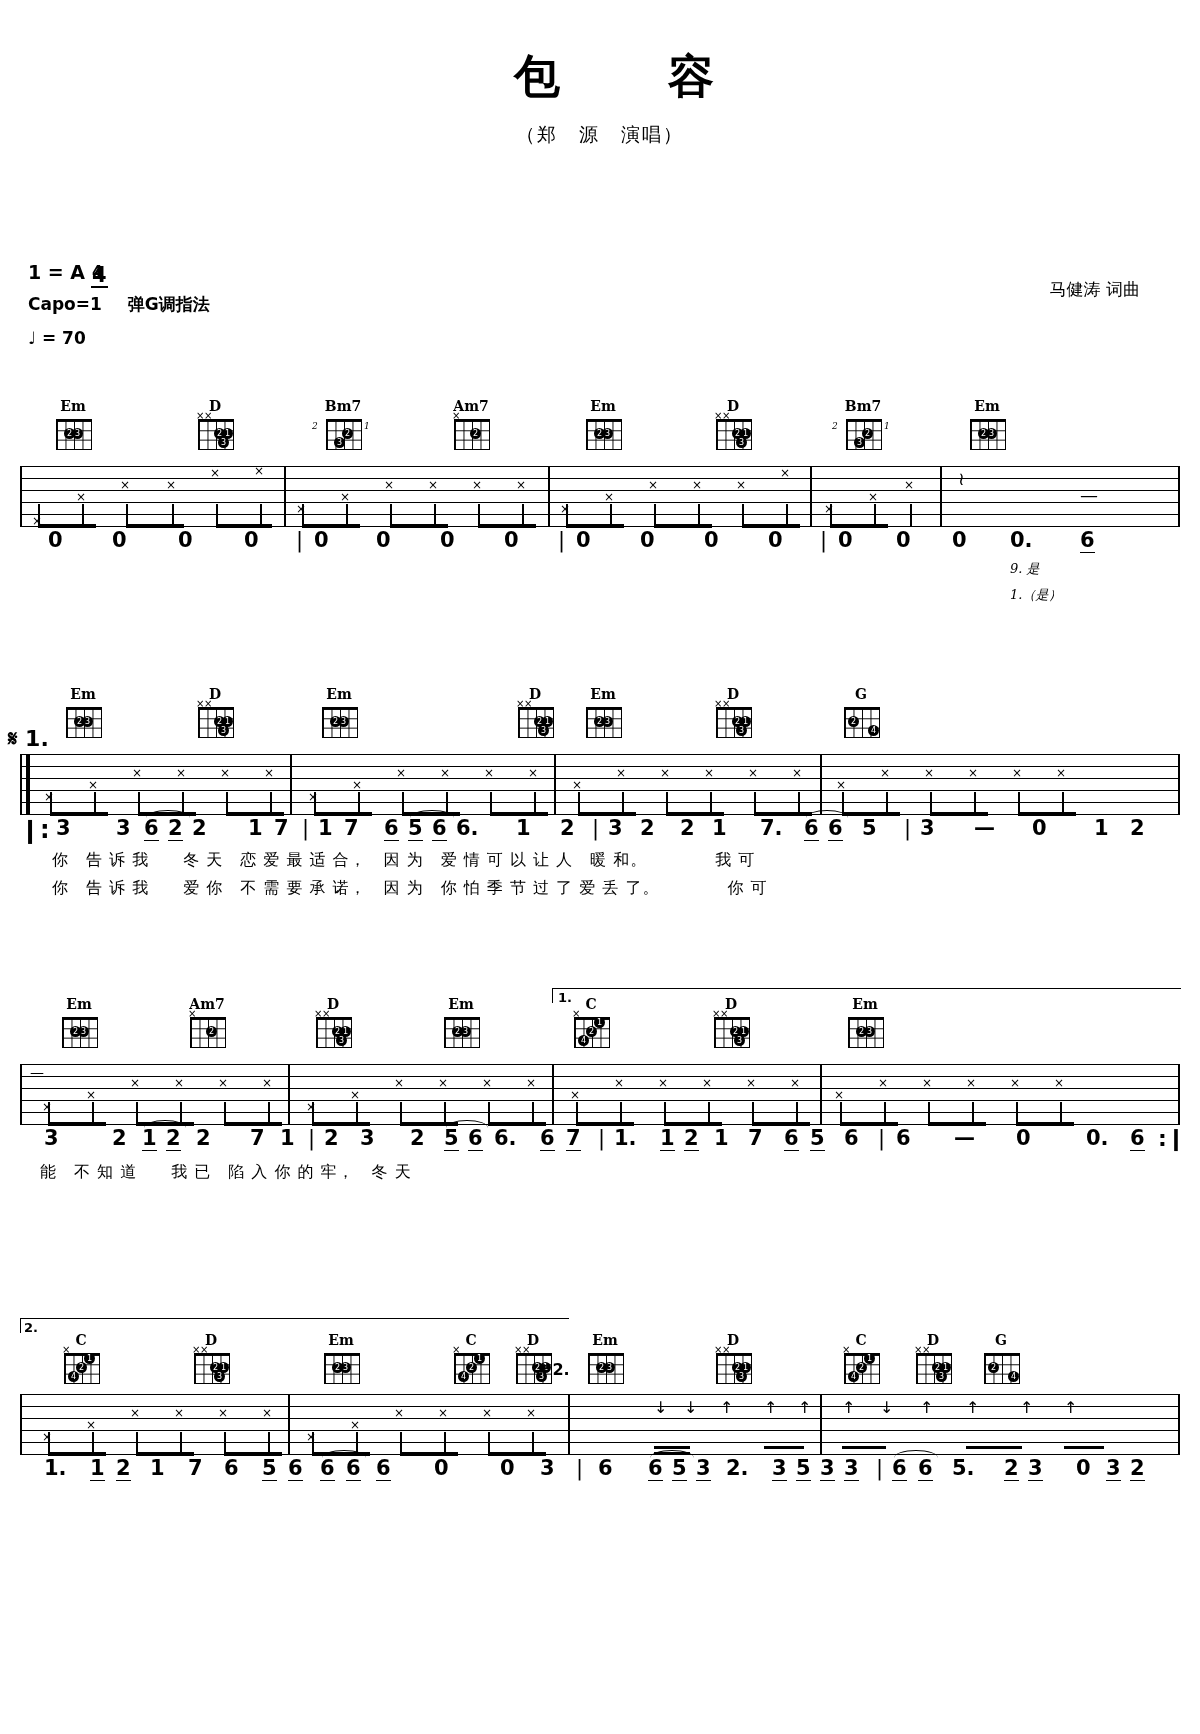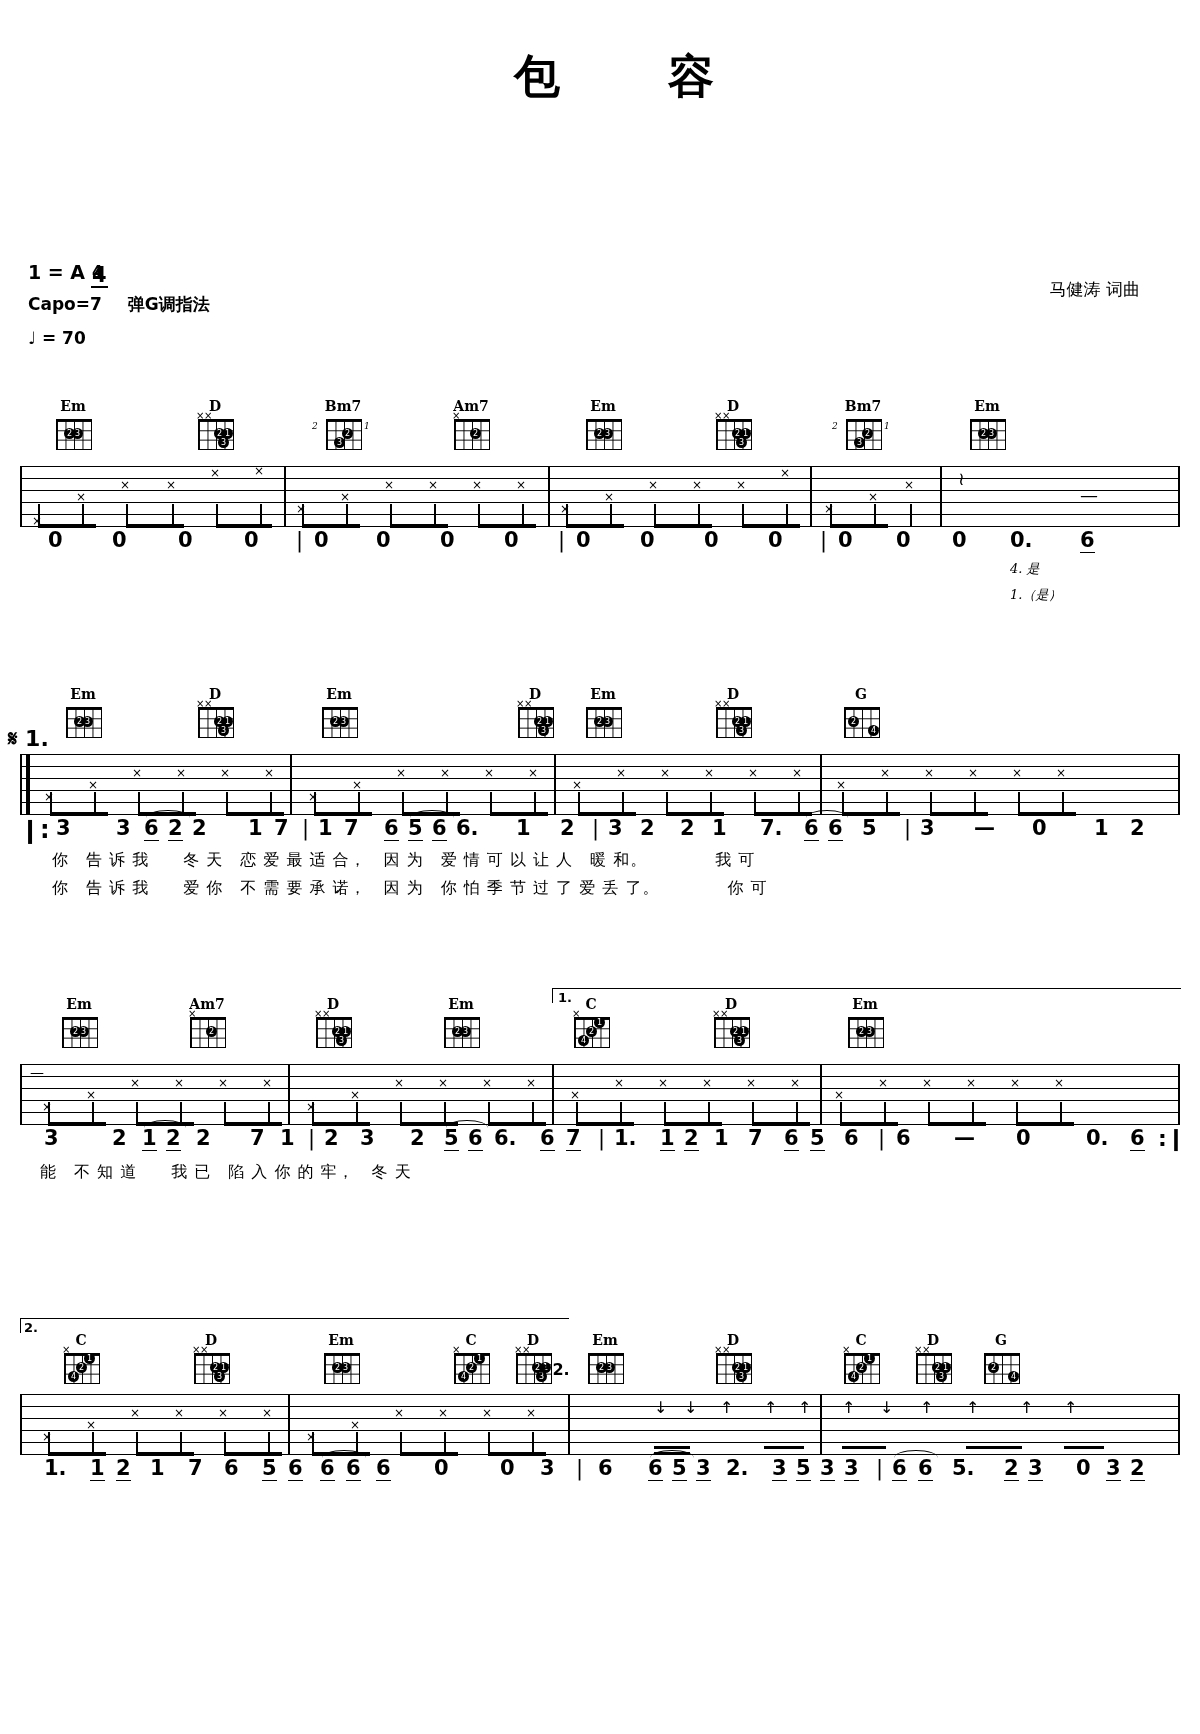--- a/index.html
+++ b/index.html
@@ -67,32 +67,33 @@
   .repeatsign{position:absolute;font-size:22px;font-weight:bold;font-family:"DejaVu Sans", sans-serif;}
   .bracket{position:absolute;border-top:1.5px solid #000;border-left:1.5px solid #000;height:14px;}
   .brlabel{position:absolute;font-size:13px;font-weight:bold;font-family:"DejaVu Sans", sans-serif;}
 </style>
 </head>
 <body>
 
 <div class="sheet">
 
   <div class="title">包 容</div>
+  <div class="subtitle">（郑　源　演唱）</div>
   <div class="composer">马健涛 词曲</div>
 
   <div class="keyblock">
     <div class="keyline1">
       <span>1 = A</span>
       <span class="frac">
         <span class="num">4</span>
         <span class="den">4</span>
       </span>
     </div>
     <div class="keyline2">
-      <span>Capo=7</span>
+      <span>Capo=1</span>
       <span class="sp"></span>
       <span>弹G调指法</span>
     </div>
     <div class="keyline3">♩ = 70</div>
   </div>
 
   <div class="system" id="sys1" style="top:352px;">
     <div class="chordrow">
 
       <div class="chord" style="left:30px;top:0;">
@@ -256,21 +257,21 @@
       <div class="num" style="left:684px;">0</div>
       <div class="num" style="left:748px;">0</div>
       <div class="num" style="left:800px;font-weight:normal;">|</div>
       <div class="num" style="left:818px;">0</div>
       <div class="num" style="left:876px;">0</div>
       <div class="num" style="left:932px;">0</div>
       <div class="num" style="left:990px;">0.</div>
       <div class="num under" style="left:1060px;">6</div>
     </div>
     <div class="lyricrow">
-      <div class="lyric small" style="left:990px;top:-2px;">4. 是</div>
+      <div class="lyric small" style="left:990px;top:-2px;">9. 是</div>
       <div class="lyric small" style="left:990px;top:24px;">1.（是）</div>
     </div>
   </div>
 
   <div class="system" id="sys2" style="top:640px;">
     <div class="chordrow">
       <div class="chord" style="left:40px;top:0;">
         <div class="cname">Em</div>
         <div class="diag">
             <div class="grid"></div>

